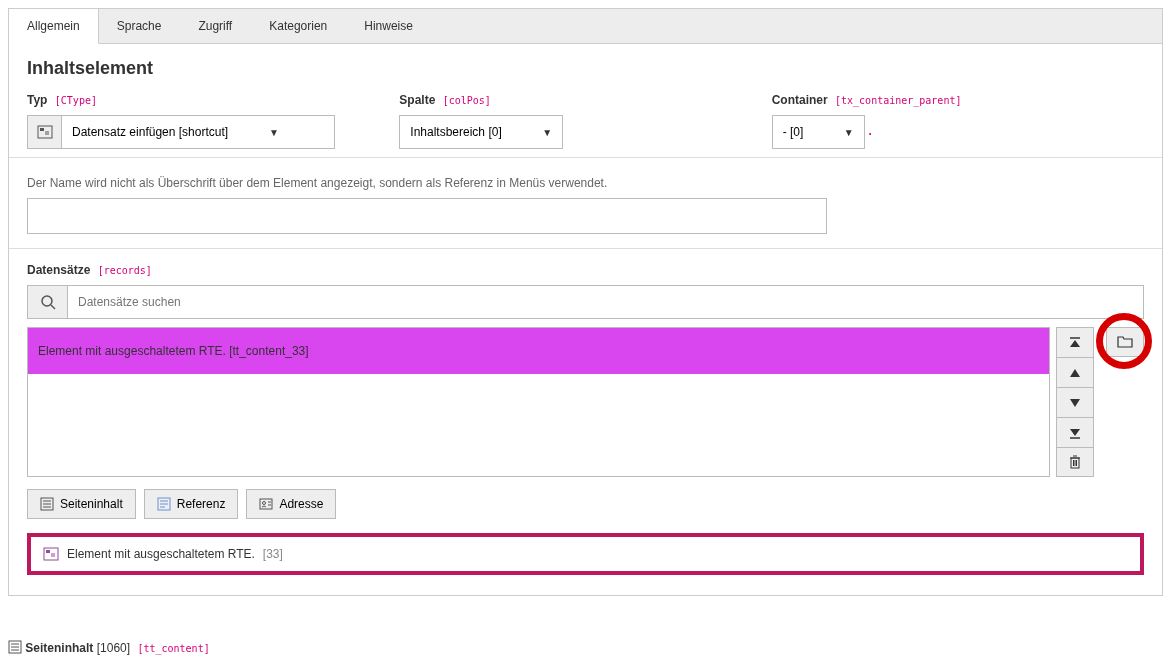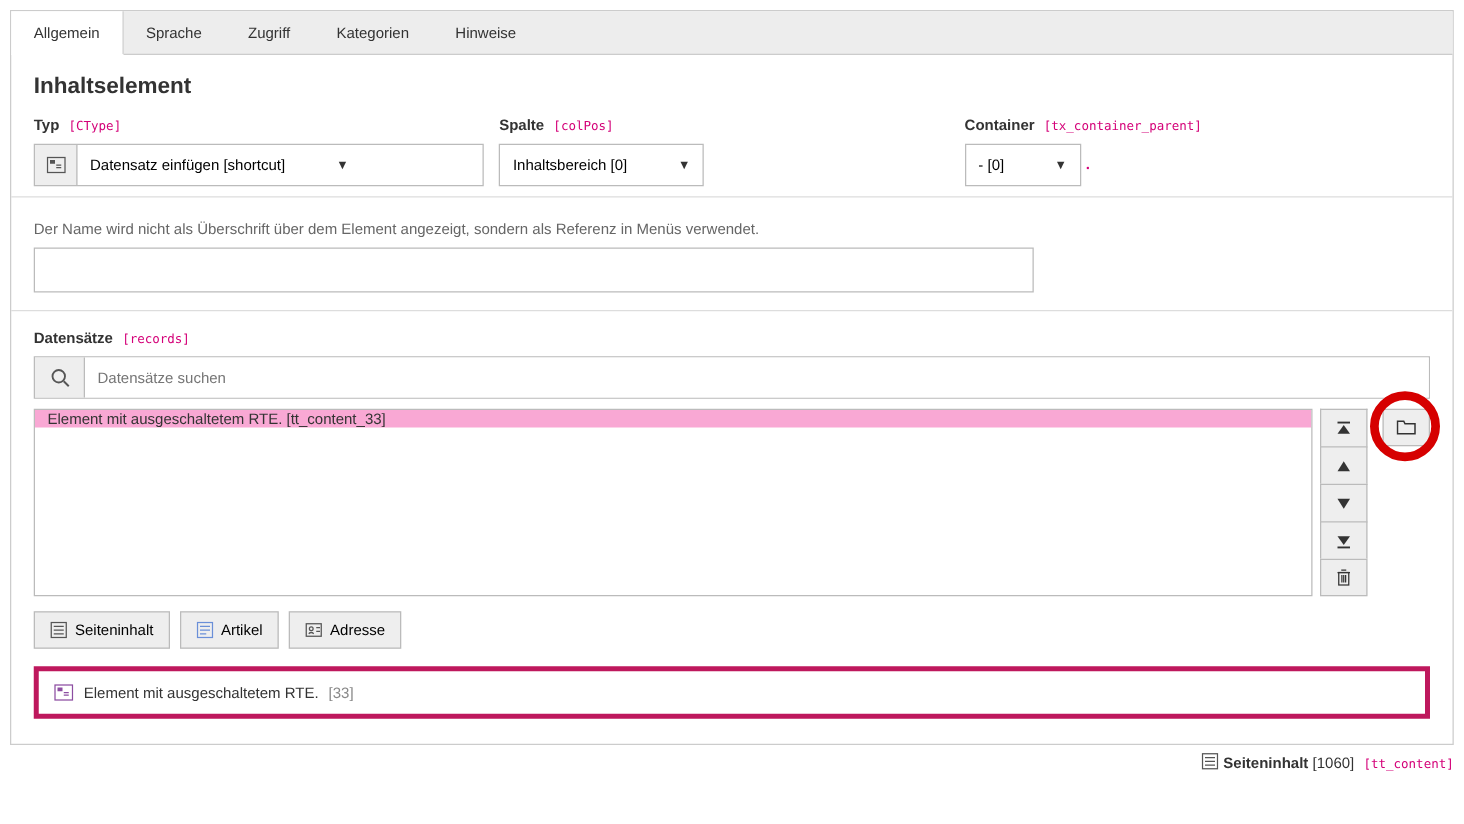--- a/index.html
+++ b/index.html
@@ -124,22 +124,22 @@
   }
   .records-row { display: flex; gap: 6px; }
   .records-list {
     flex: 1;
     border: 1px solid #bbb;
     height: 150px;
     overflow-y: scroll;
     background: #fff;
   }
   .records-list .item {
-    background: #f9a8d4;
-    padding: 0 10px;
+    background: #d946ef;
+    padding: 16px 10px;
   }
   .side-buttons {
     display: flex;
     flex-direction: column;
   }
   .side-btn {
     width: 38px;
     height: 30px;
     border: 1px solid #bbb;
     border-bottom: none;
@@ -186,23 +186,24 @@
   .ref-box {
     margin-top: 14px;
     border: 4px solid #be185d;
     background: #fff;
     padding: 9px 12px;
     display: flex;
     align-items: center;
     gap: 8px;
   }
   .footer {
-    text-align: right;
+    text-align: left;
     padding-top: 6px;
     font-size: 12px;
+    margin-top: 38px;
   }
   .footer .bold { font-weight: bold; }
   svg { display: block; }
   .required-marker{ color:#d40078; font-weight:bold; margin-left:4px; position:relative; top:2px;}
 </style>
 </head>
 <body>
 
 <div class="panel">
 
@@ -216,21 +217,21 @@
 
   <div class="body">
     <h2>Inhaltselement</h2>
 
     <div class="row">
       <div class="col">
         <div class="field-label">
           <span>Typ</span>
           <span class="tech-label">[CType]</span>
         </div>
-        <div class="select-wrap" style="width:360px;">
+        <div class="select-wrap" style="width:308px;">
           <div class="icon-box">
             <svg width="16" height="16" viewBox="0 0 16 16">
                 <rect x="1" y="2" width="14" height="12" fill="none" stroke="#555"></rect>
                 <rect x="3" y="4" width="4" height="3" fill="#555"></rect>
                 <path d="M8 8 L12 8 M8 10 L12 10" stroke="#555" stroke-width="1"></path>
               </svg>
           </div>
           <select><option>Datensatz einfügen [shortcut]</option></select>
           <span class="select-caret">▼</span>
         </div>
@@ -342,21 +343,21 @@
           </svg>
         <span>Seiteninhalt</span>
       </button>
       <button class="btn">
         <svg width="14" height="14" viewBox="0 0 14 14">
             <rect x="1" y="1" width="12" height="12" fill="none" stroke="#6a8fd8"></rect>
             <line x1="3" y1="4" x2="11" y2="4" stroke="#6a8fd8"></line>
             <line x1="3" y1="7" x2="11" y2="7" stroke="#6a8fd8"></line>
             <line x1="3" y1="10" x2="8" y2="10" stroke="#6a8fd8"></line>
           </svg>
-        <span>Artikel</span>
+        <span>Referenz</span>
       </button>
       <button class="btn">
         <svg width="14" height="14" viewBox="0 0 14 14">
             <rect x="1" y="2" width="12" height="10" fill="none" stroke="#555"></rect>
             <circle cx="5" cy="6" r="1.5" fill="none" stroke="#555"></circle>
             <path d="M3 10 Q5 8 7 10" fill="none" stroke="#555"></path>
             <line x1="9" y1="5" x2="12" y2="5" stroke="#555"></line>
             <line x1="9" y1="8" x2="12" y2="8" stroke="#555"></line>
           </svg>
         <span>Adresse</span>

